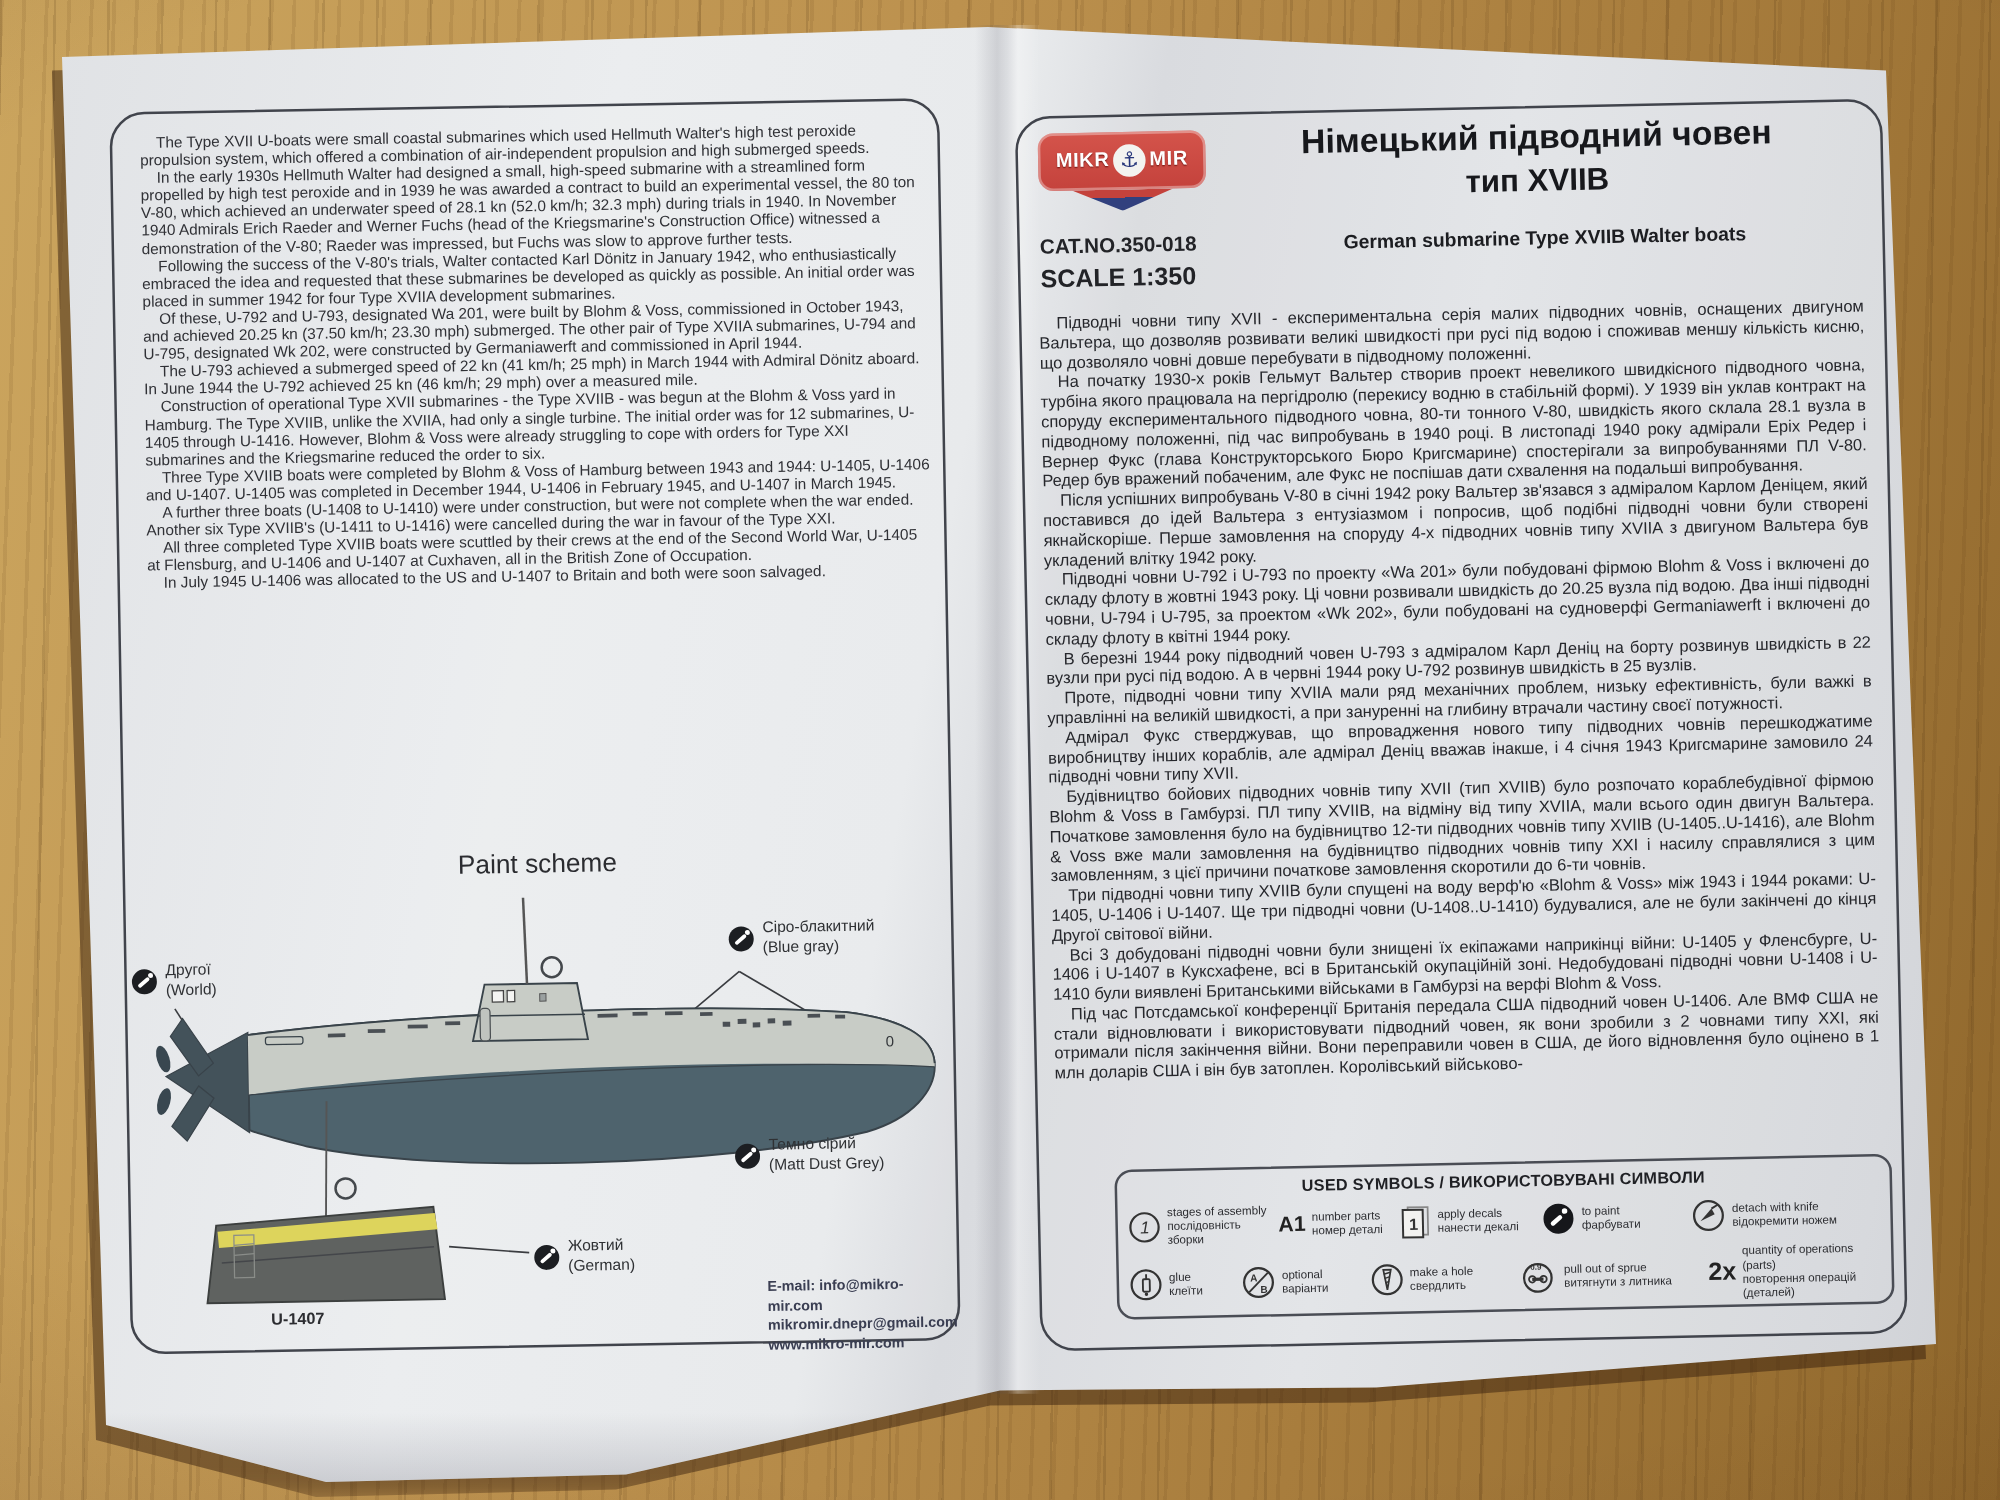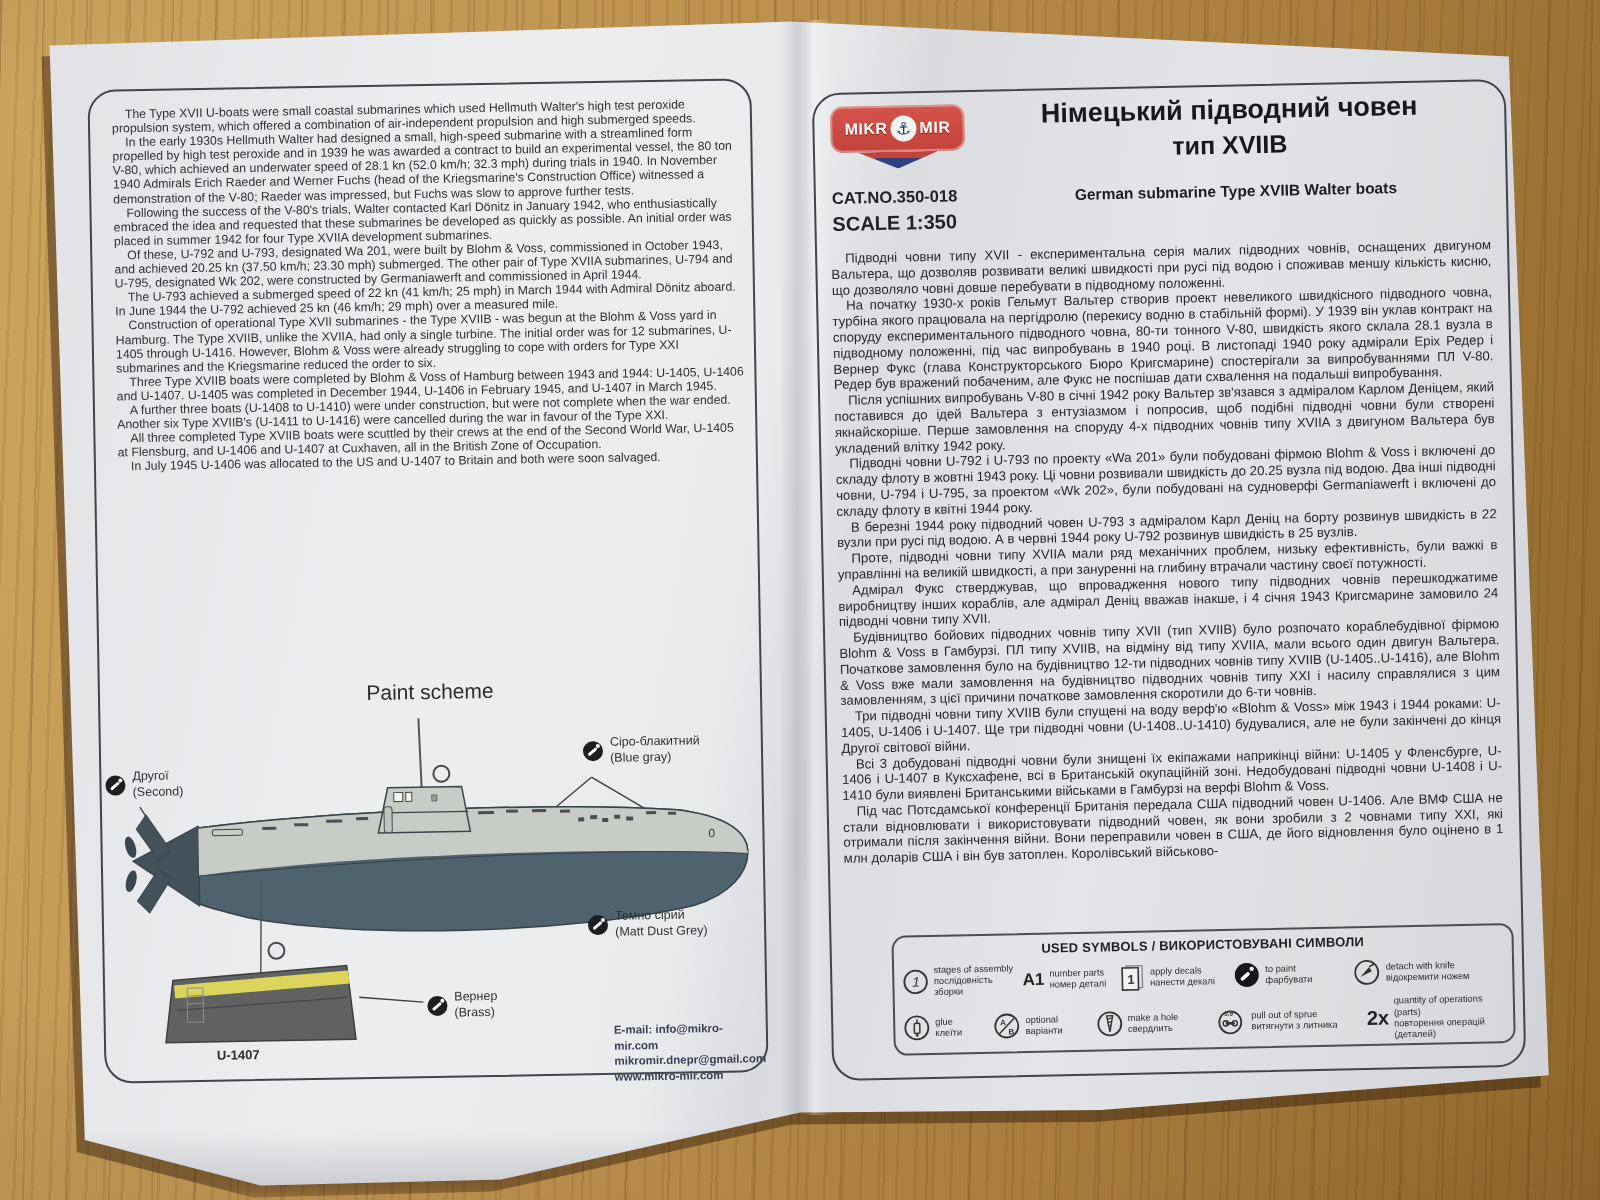--- a/index.html
+++ b/index.html
@@ -159,42 +159,42 @@
         <rect x="72" y="276" width="16" height="34" fill="none" stroke="#8a8d89" stroke-width="1"></rect>
         <line x1="72" y1="284" x2="88" y2="283" stroke="#8a8d89" stroke-width="1"></line>
         <line x1="72" y1="292" x2="88" y2="291" stroke="#8a8d89" stroke-width="1"></line>
       </g>
     </svg>
 
     <div class="callout co-brass">
       <span class="dot"></span>
       <span class="txt">
         <span style="display:block">Другої</span>
-        <span style="display:block">(Second)</span>
+        <span style="display:block">(World)</span>
       </span>
     </div>
     <div class="callout co-bluegray">
       <span class="dot"></span>
       <span class="txt">
         <span style="display:block">Сіро-блакитний</span>
         <span style="display:block">(Blue gray)</span>
       </span>
     </div>
     <div class="callout co-dustgrey">
       <span class="dot"></span>
       <span class="txt">
         <span style="display:block">Темно сірий</span>
         <span style="display:block">(Matt Dust Grey)</span>
       </span>
     </div>
     <div class="callout co-yellow">
       <span class="dot"></span>
       <span class="txt">
-        <span style="display:block">Вернер</span>
-        <span style="display:block">(Brass)</span>
+        <span style="display:block">Жовтий</span>
+        <span style="display:block">(German)</span>
       </span>
     </div>
     <div class="u1407">U-1407</div>
     <div class="contacts">
         <div>E-mail: info@mikro-mir.com</div>
         <div>mikromir.dnepr@gmail.com</div>
         <div>www.mikro-mir.com</div>
       </div>
   </div>
 </div>

